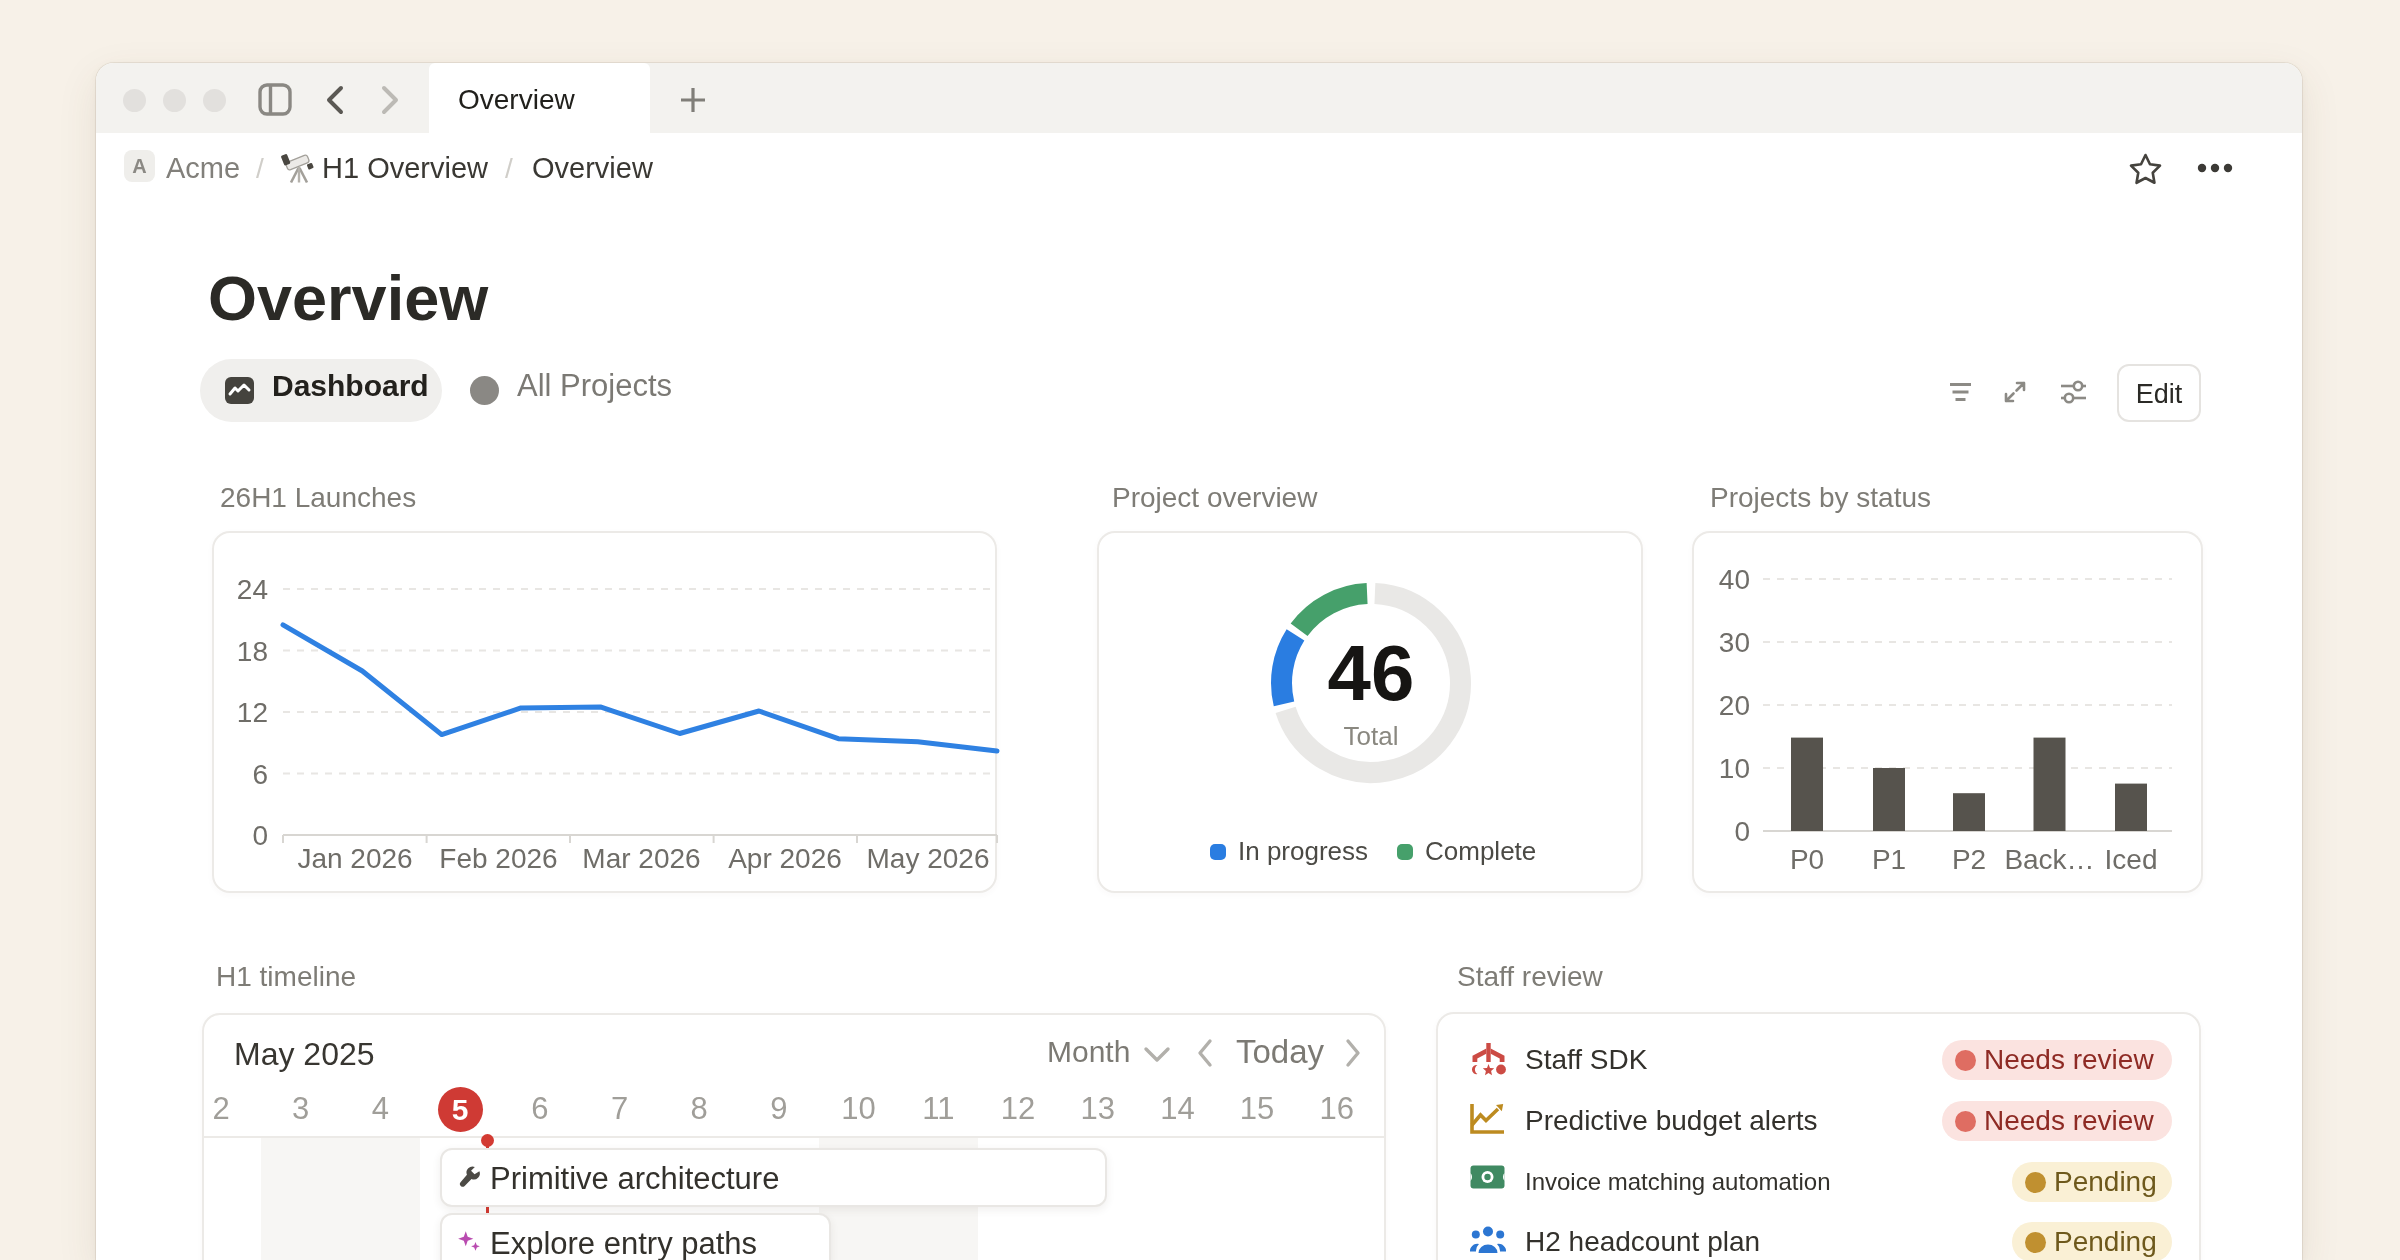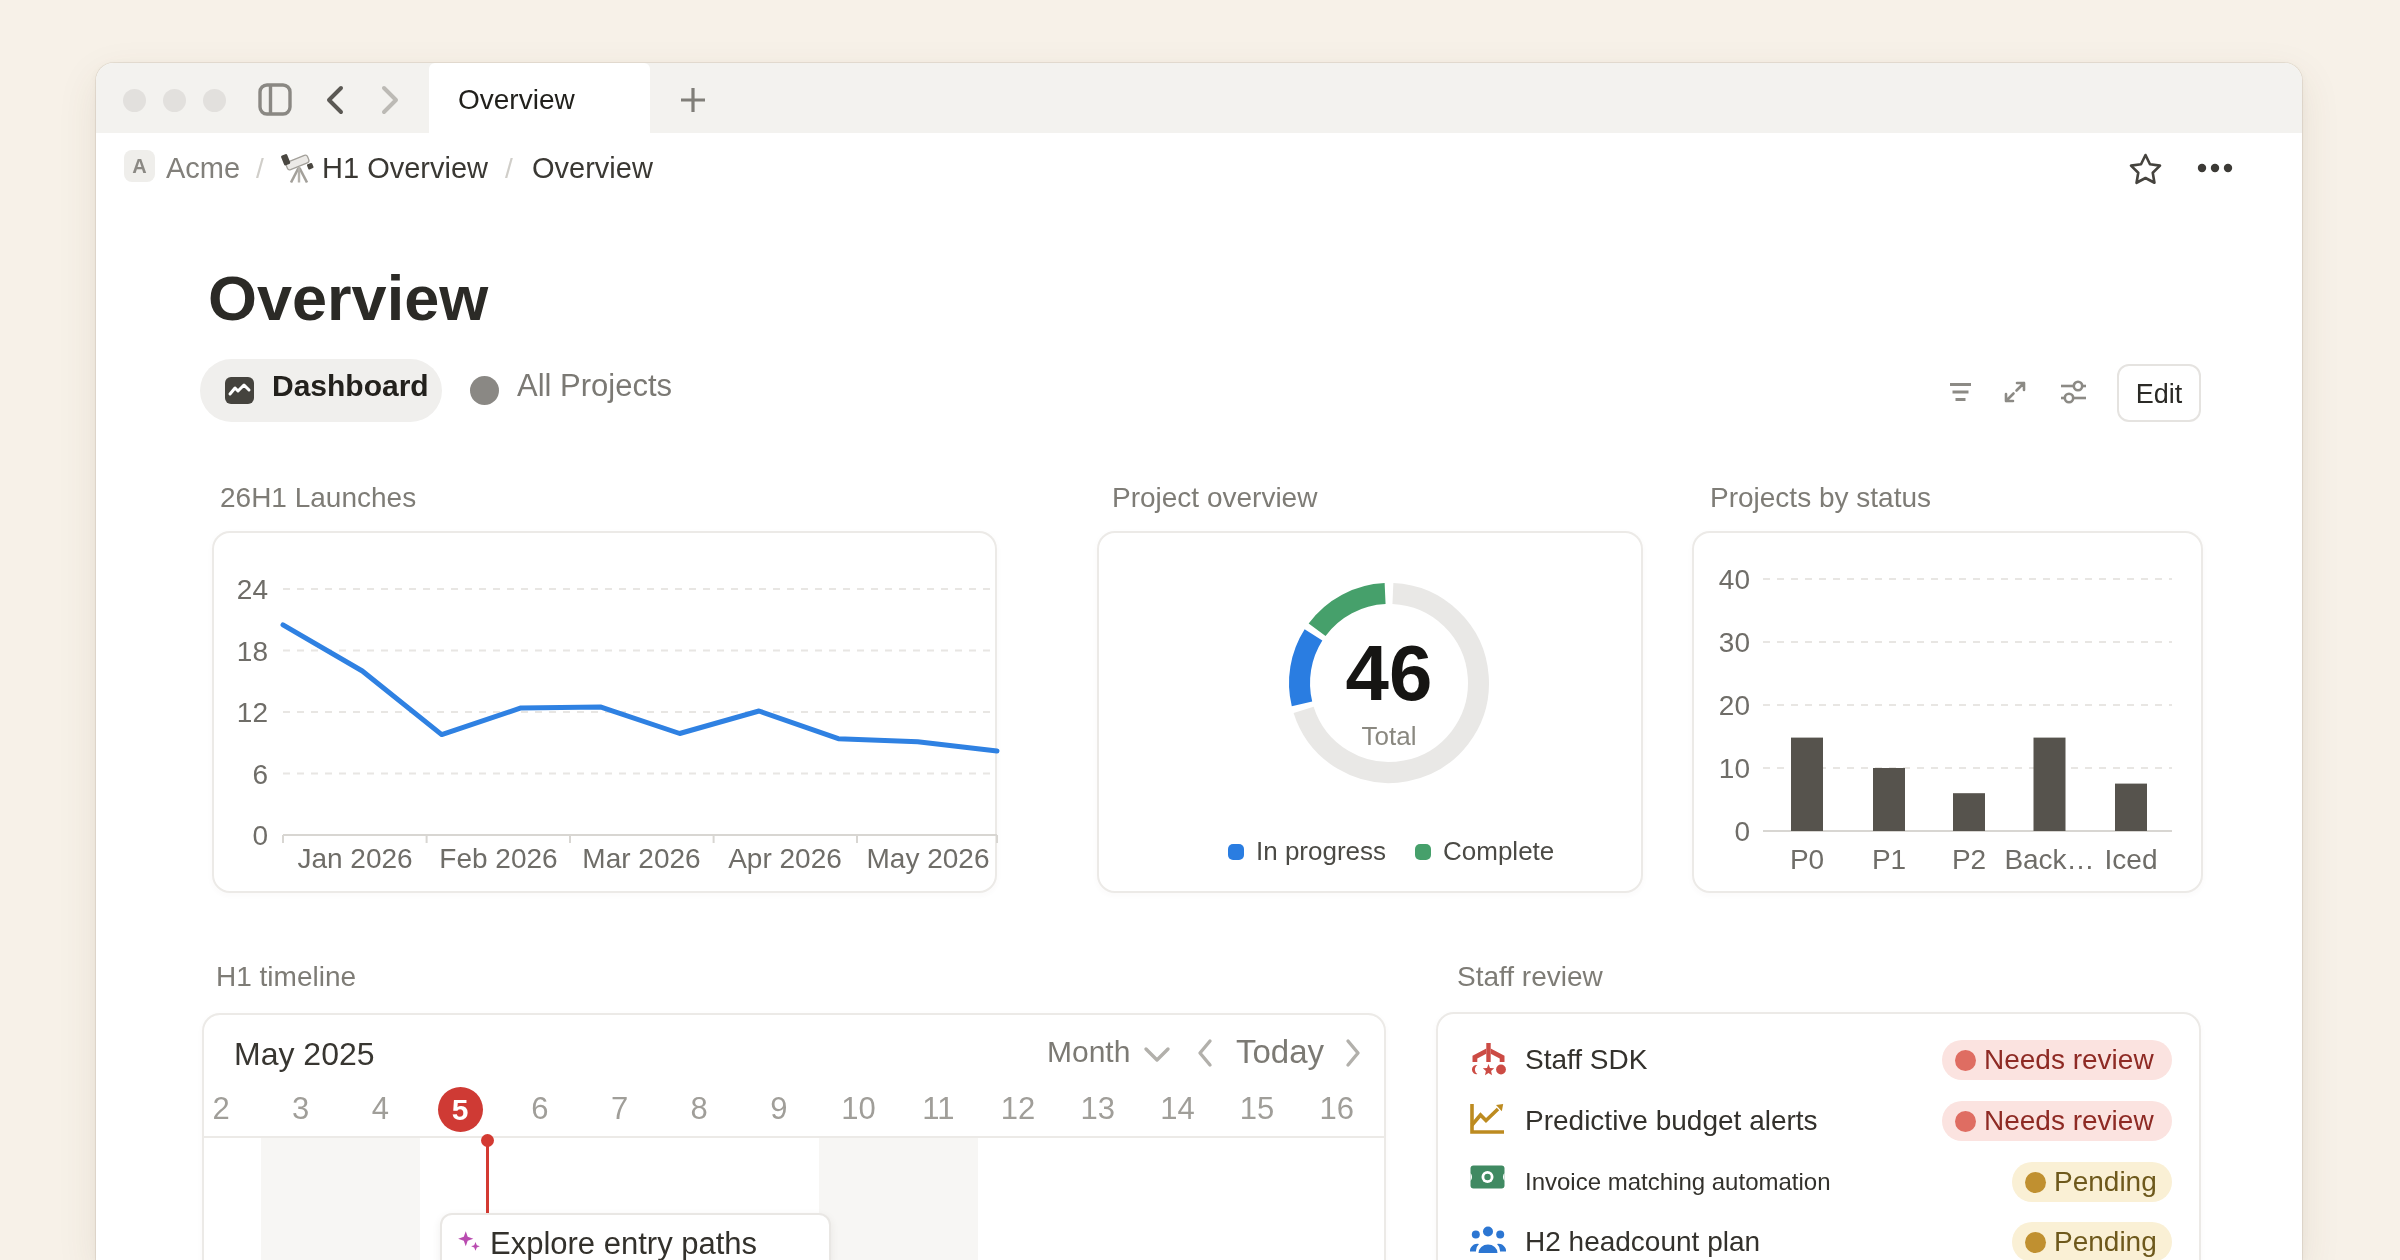--- a/index.html
+++ b/index.html
@@ -151,21 +151,21 @@
         <text x="141" y="335">Jan 2026</text>
         <text x="284.5" y="335">Feb 2026</text>
         <text x="427.5" y="335">Mar 2026</text>
         <text x="571" y="335">Apr 2026</text>
         <text x="714" y="335">May 2026</text>
       </g>
       <polyline points="69,91.9 148.3,138 227.7,201.6 307,174.9 386.3,173.9 465.7,200.5 545,178 624.3,205.7 703.7,208.8 783,218" fill="none" stroke="#2f81e2" stroke-width="5" stroke-linejoin="round" stroke-linecap="round"></polyline>
     </svg>
   </div>
 
-  <div class="card" style="left:1001px; top:468px; width:546px; height:362px;padding-left:18px;">
+  <div class="card" style="left:1001px; top:468px; width:546px; height:362px;">
     <svg width="542" height="358" viewBox="0 0 542 358">
       <g fill="none" stroke-width="21">
         <path d="M 275.9 60.6 A 89.5 89.5 0 1 1 186.6 176.9" stroke="#e9e8e6"></path>
         <path d="M 185.0 170.9 A 89.5 89.5 0 0 1 196.5 101.9" stroke="#2a7de1"></path>
         <path d="M 200.1 96.8 A 89.5 89.5 0 0 1 268.1 60.6" stroke="#46a06b"></path>
       </g>
       <text x="272" y="167" text-anchor="middle" font-size="78" font-weight="bold" fill="#161513">46</text>
       <text x="272" y="212" text-anchor="middle" font-size="26" fill="#8a8880">Total</text>
       <g>
         <rect x="111" y="311" width="16" height="16" rx="5" fill="#2a7de1"></rect>
@@ -245,20 +245,26 @@
       </div>
 
     <div style="position:absolute; left:57px; top:123px; width:159px; height:197px; background:#f7f6f4;"></div>
     <div style="position:absolute; left:615px; top:123px; width:159px; height:197px; background:#f7f6f4;"></div>
 
     <div style="position:absolute; left:0; top:121px; width:100%; height:2px; background:#eceae7;"></div>
 
     <div style="position:absolute; left:281.5px; top:123px; width:3px; height:197px; background:#d33a32;"></div>
     <div style="position:absolute; left:276.5px; top:118.5px; width:13px; height:13px; border-radius:50%; background:#d33a32;"></div>
 
+    <div style="position:absolute; left:236px; top:133px; width:667px; height:59px; background:#fff; border:2px solid #e9e7e4; border-radius:12px; box-shadow:0 3px 8px rgba(60,50,40,0.08);">
+      <svg style="position:absolute; left:14px; top:14px;" width="26" height="26" viewBox="0 0 24 24">
+        <path d="M21.6 6.6 a5.6 5.6 0 0 1 -7.3 7.3 L8 20.2 a2.5 2.5 0 0 1 -3.6 -3.6 L10.1 10 a5.6 5.6 0 0 1 7.3 -7.3 L13.9 6.2 l3.2 3.2 z" fill="#4c4a45"></path>
+      </svg>
+      <span style="position:absolute; left:48px; top:13px; font-size:31px; line-height:32px; font-weight:500; color:#33312c; white-space:nowrap;">Primitive architecture</span>
+    </div>
 
     <div style="position:absolute; left:236px; top:198px; width:391px; height:59px; background:#fff; border:2px solid #e9e7e4; border-radius:12px; box-shadow:0 3px 8px rgba(60,50,40,0.08);">
       <svg style="position:absolute; left:14px; top:14px;" width="26" height="26" viewBox="0 0 24 24">
         <path d="M9 2 L10.8 7.2 L16 9 L10.8 10.8 L9 16 L7.2 10.8 L2 9 L7.2 7.2 Z" fill="#b94bb0"></path>
         <path d="M18 12 L19.2 15 L22 16 L19.2 17 L18 20 L16.8 17 L14 16 L16.8 15 Z" fill="#b94bb0"></path>
       </svg>
       <span style="position:absolute; left:48px; top:13px; font-size:31px; line-height:32px; font-weight:500; color:#33312c; white-space:nowrap;">Explore entry paths</span>
     </div>
   </div>
 

